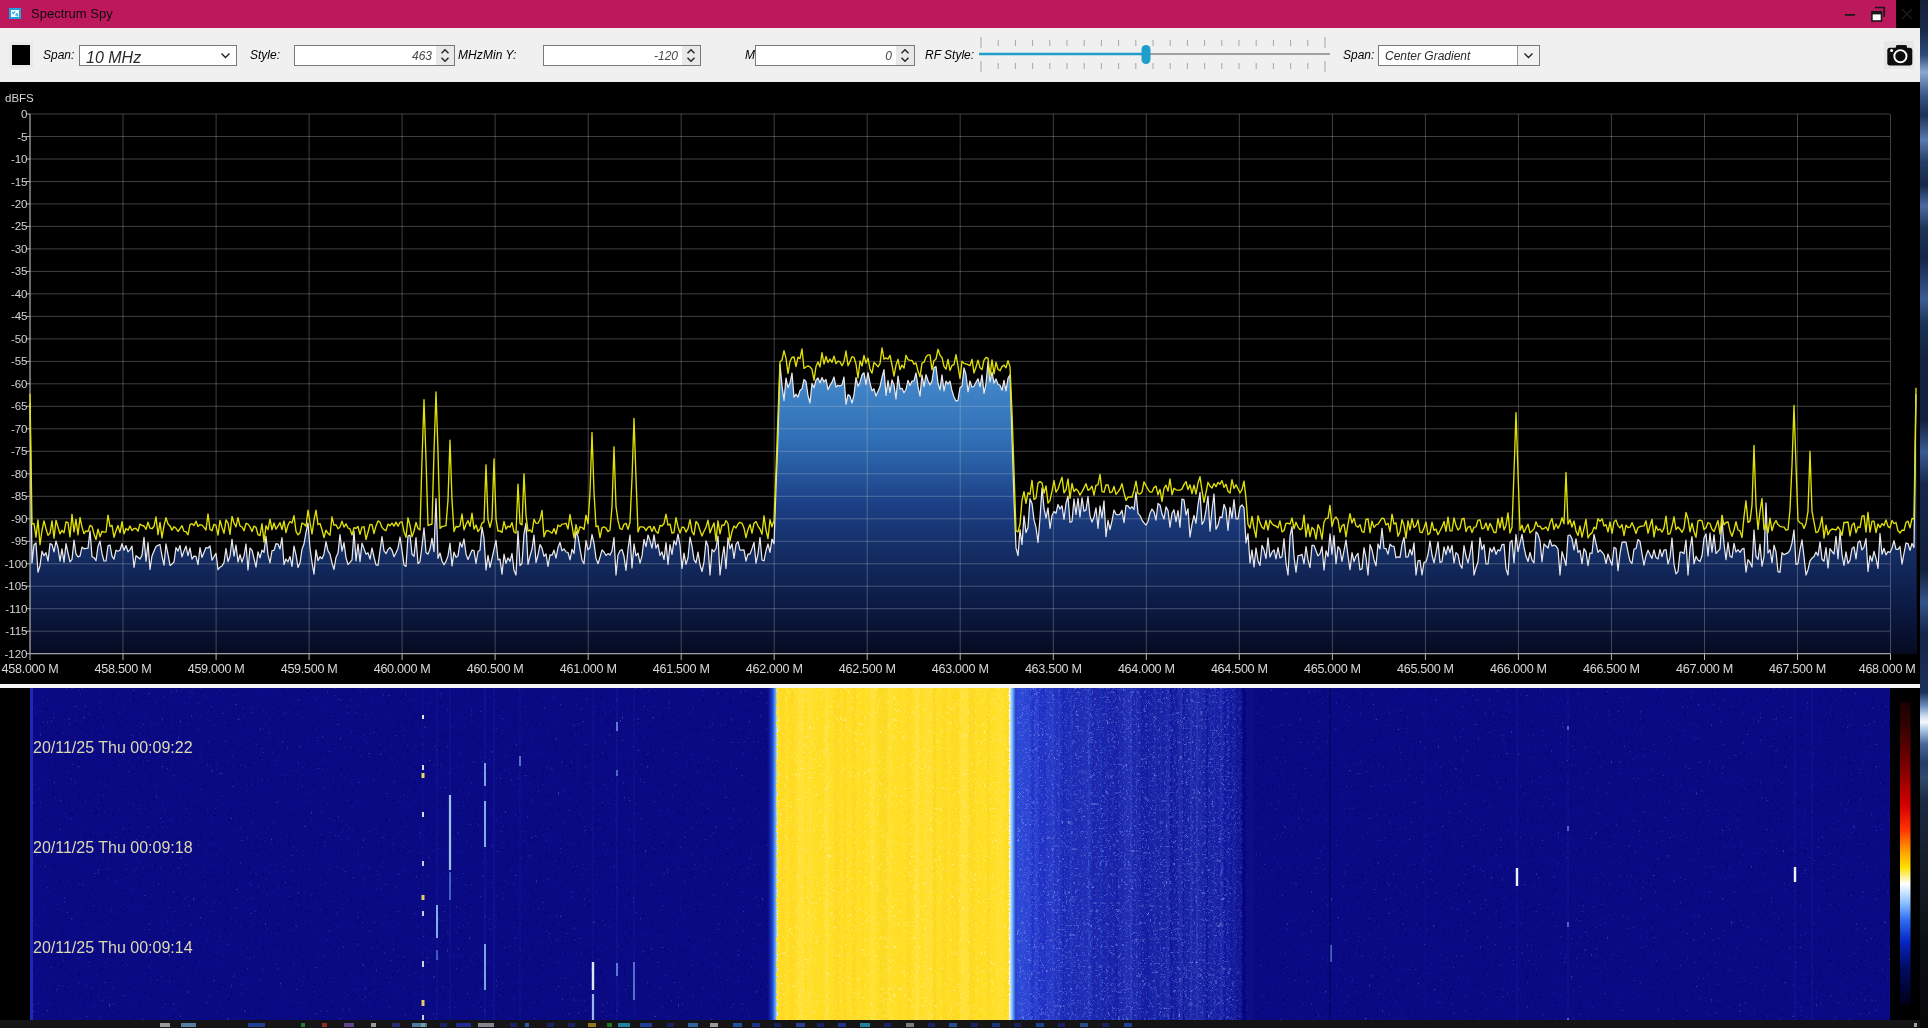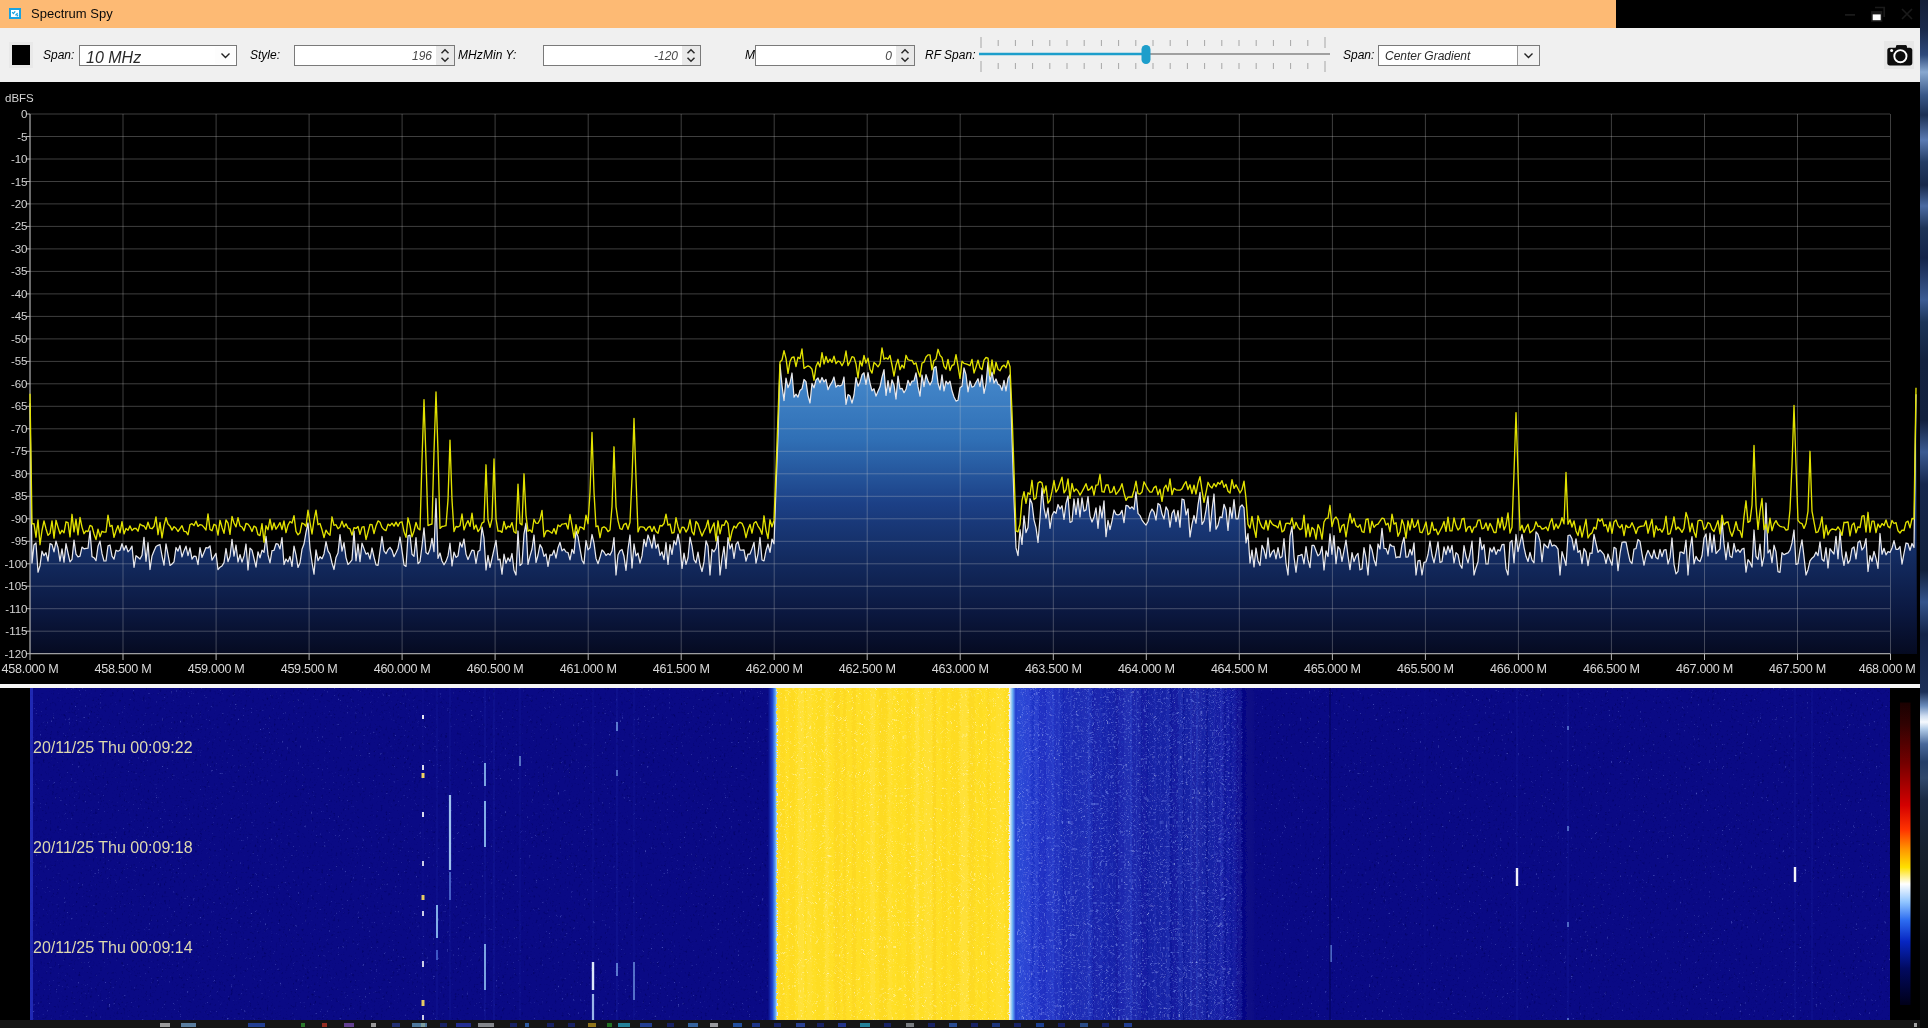--- a/index.html
+++ b/index.html
@@ -1,17 +1,17 @@
 <!DOCTYPE html>
 <html><head><meta charset="utf-8">
 <style>
 html,body{margin:0;padding:0;background:#000;width:1928px;height:1028px;overflow:hidden;
 font-family:"Liberation Sans",sans-serif;}
 #win{position:absolute;left:0;top:0;width:1920px;height:1028px;background:#000;overflow:hidden;}
-#titlebar{position:absolute;left:0;top:0;width:1616px;height:28px;background:#fdba74;}
+#titlebar{position:absolute;left:0;top:0;width:1896px;height:28px;background:#be185d;}
 #title{position:absolute;left:31px;top:6px;font-size:13px;color:#0a0a0a;}
 #toolbar{position:absolute;left:0;top:28px;width:1920px;height:54px;background:#f0f0f0;font-style:italic;}
 .lab{position:absolute;top:20px;font-size:12px;color:#000;}
 .field{position:absolute;top:17px;height:19px;background:#fff;border:1px solid #7a7a7a;}
 .numtxt{position:absolute;top:3px;right:4px;font-size:12px;color:#494949;}
 .spin{position:absolute;right:0;top:0;width:18px;height:19px;background:#e9e9e9;}
 .spin svg{position:absolute;left:0;top:0;}
 #sep{position:absolute;left:0;top:684px;width:1920px;height:3.5px;background:#f6f6f6;}
 #wfwrap{position:absolute;left:0;top:687.5px;width:1920px;height:332.5px;background:#000;}
 #taskbar{position:absolute;left:0;top:1020px;width:1928px;height:8px;background:#151515;}
@@ -50,21 +50,21 @@
     <div class="lab" style="left:43px">Span:</div>
     <div class="field" style="left:79px;width:156px">
       <div style="position:absolute;left:6px;top:3px;font-size:16px;color:#2a2a2a">10 MHz</div>
       <div style="position:absolute;right:1px;top:1px;width:20px;height:17px;background:#fdfdfd"></div>
       <svg style="position:absolute;right:6px;top:7px" width="9" height="6">
           <path d="M0.5 0.5 L4.5 4.5 L8.5 0.5" stroke="#222" stroke-width="1.4" fill="none"></path>
         </svg>
     </div>
     <div class="lab" style="left:250px">Style:</div>
     <div class="field" style="left:294px;width:159px">
-      <div class="numtxt" style="right:22px">196</div>
+      <div class="numtxt" style="right:22px">463</div>
       <div class="spin">
         <svg width="18" height="19">
             <path d="M5.5 7.2 L9 3.8 L12.5 7.2" stroke="#2a2a2a" stroke-width="1.5" fill="none"></path>
         <path d="M5.5 11.8 L9 15.2 L12.5 11.8" stroke="#2a2a2a" stroke-width="1.5" fill="none"></path>
           </svg>
       </div>
     </div>
     <div class="lab" style="left:458px">MHz</div>
     <div class="lab" style="left:483px">Min Y:</div>
     <div class="field" style="left:543px;width:156px">
@@ -79,21 +79,21 @@
     <div class="lab" style="left:745px">Max Y:</div>
     <div class="field" style="left:755px;width:158px">
       <div class="numtxt" style="right:22px">0</div>
       <div class="spin">
         <svg width="18" height="19">
             <path d="M5.5 7.2 L9 3.8 L12.5 7.2" stroke="#2a2a2a" stroke-width="1.5" fill="none"></path>
         <path d="M5.5 11.8 L9 15.2 L12.5 11.8" stroke="#2a2a2a" stroke-width="1.5" fill="none"></path>
           </svg>
       </div>
     </div>
-    <div class="lab" style="left:925px">RF Span:</div>
+    <div class="lab" style="left:925px">RF Style:</div>
     <svg style="position:absolute;left:975px;top:4px" width="360" height="44">
       <g stroke="#a6a6a6" stroke-width="1">
         <line x1="6.0" y1="5" x2="6.0" y2="16"></line>
         <line x1="6.0" y1="29" x2="6.0" y2="40"></line>
         <line x1="23.2" y1="8" x2="23.2" y2="14"></line>
         <line x1="23.2" y1="31" x2="23.2" y2="37"></line>
         <line x1="40.4" y1="8" x2="40.4" y2="14"></line>
         <line x1="40.4" y1="31" x2="40.4" y2="37"></line>
         <line x1="57.6" y1="8" x2="57.6" y2="14"></line>
         <line x1="57.6" y1="31" x2="57.6" y2="37"></line>

